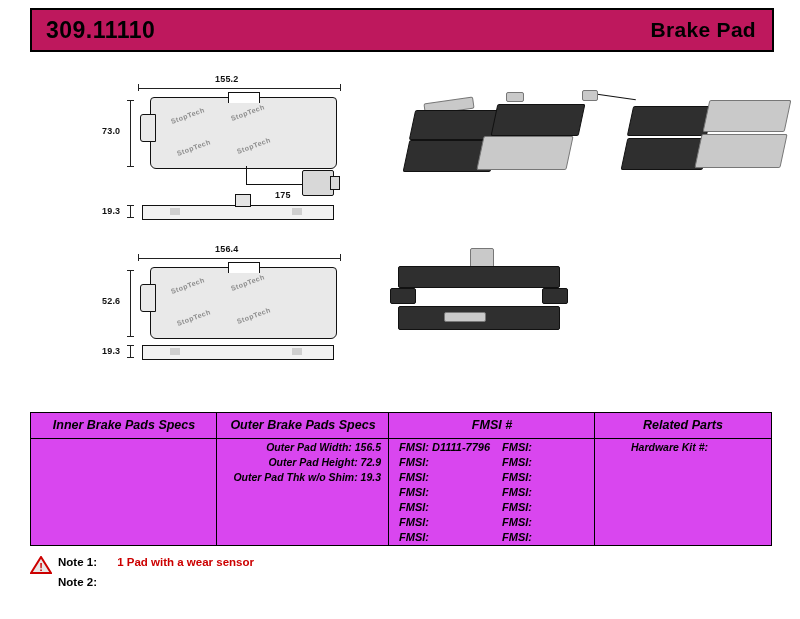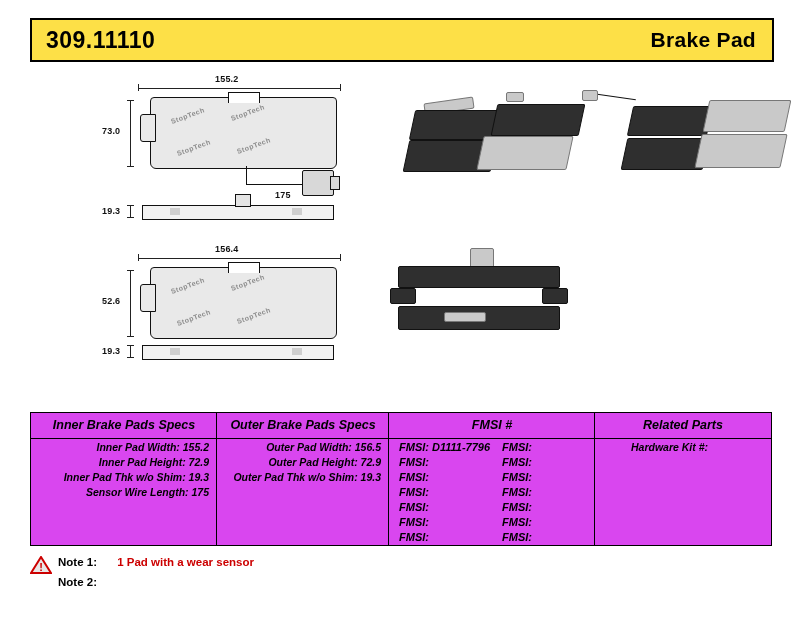--- a/index.html
+++ b/index.html
@@ -8,23 +8,23 @@
     background:#ffffff;
     font-family:"Liberation Sans", sans-serif;
     color:#000;
     position:relative;
     overflow:hidden;
   }
   .sheet{position:absolute;left:0;top:0;width:800px;height:619px;}
 
   
   .header{
-    position:absolute;left:30px;top:18px;width:740px;height:40px;
+    position:absolute;left:30px;top:8px;width:740px;height:40px;
     border:2px solid #000;
-    background:#fde047;
+    background:#be185d;
   }
   .header .part-number{
     position:absolute;left:14px;top:7px;
     font-size:23px;font-weight:bold;letter-spacing:0.5px;
   }
   .header .product-type{
     position:absolute;right:16px;top:8px;
     font-size:21px;font-weight:bold;letter-spacing:0.3px;
   }
 
@@ -215,26 +215,20 @@
       <div class="render-pad" style="left:368px;top:244px;width:160px;height:22px;"></div>
       <div class="render-plate" style="left:414px;top:250px;width:40px;height:8px;"></div>
     </div>
 
   </div>
 
   <div class="tables">
 
     <div class="tbl" style="left:0px;top:0px;width:186px;height:132px;">
       <div class="tbl-head">Inner Brake Pads Specs</div>
-      <div>
-        <div class="spec-row">Inner Pad Width: 155.2</div>
-        <div class="spec-row">Inner Pad Height: 72.9</div>
-        <div class="spec-row">Inner Pad Thk w/o Shim: 19.3</div>
-        <div class="spec-row">Sensor Wire Length: 175</div>
-      </div>
     </div>
 
     <div class="tbl" style="left:186px;top:0px;width:172px;height:132px;">
       <div class="tbl-head">Outer Brake Pads Specs</div>
       <div>
         <div class="spec-row">Outer Pad Width: 156.5</div>
         <div class="spec-row">Outer Pad Height: 72.9</div>
         <div class="spec-row">Outer Pad Thk w/o Shim: 19.3</div>
       </div>
     </div>

